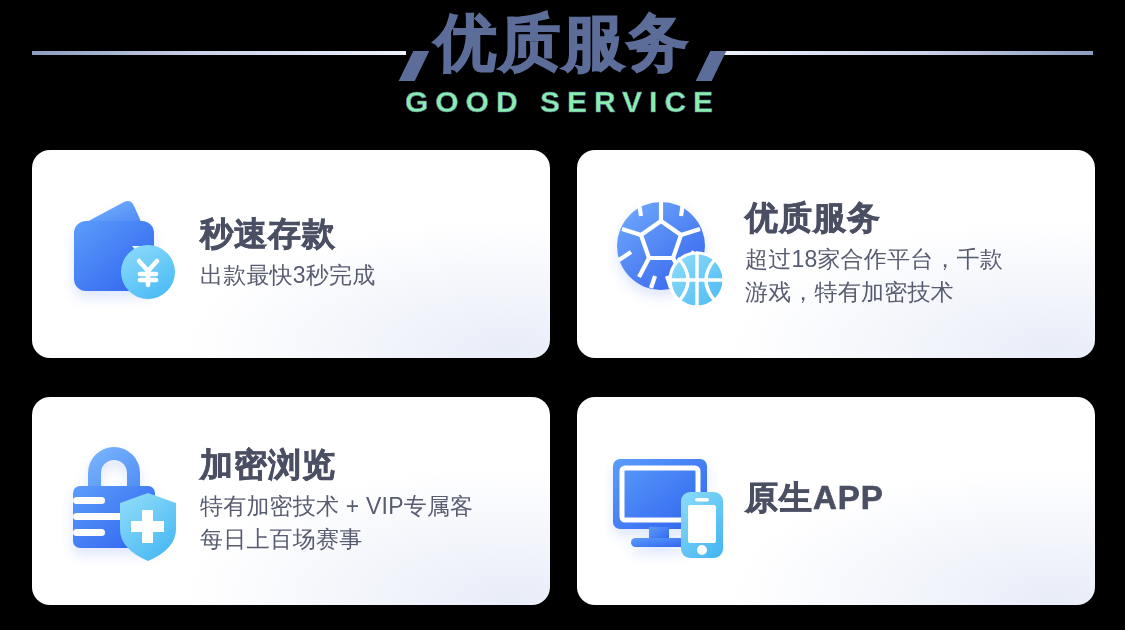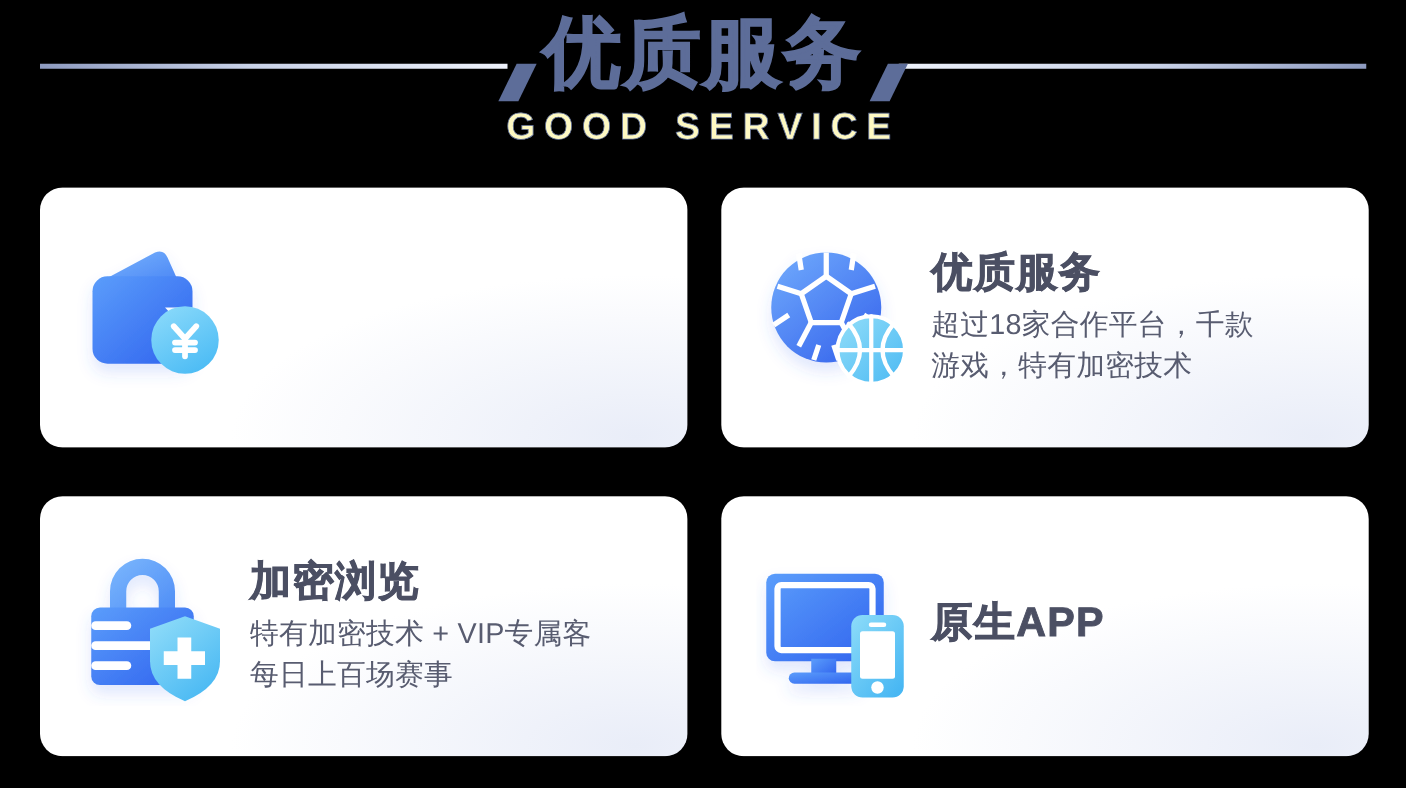--- a/index.html
+++ b/index.html
@@ -29,21 +29,21 @@
     color:#5d6d99;
     letter-spacing:2px;
     line-height:1.18;
     margin-top:6px;
     font-family:"Liberation Sans","DejaVu Sans",sans-serif;
     -webkit-text-stroke:1.6px #5d6d99;
   }
   .title-en {
     font-size:30px;
     font-weight:bold;
-    color:#fef9c3;
+    color:#86efac;
     letter-spacing:7px;
     margin-top:6px;
     font-family:"Liberation Sans","DejaVu Sans",sans-serif;
     -webkit-text-stroke:0.6px #5d6d99;
   }
 
   
   .rule {
     position:absolute;
     top:43px;
@@ -188,20 +188,26 @@
         </g>
         <circle cx="88" cy="82" r="27" fill="url(#w-coin)"></circle>
         <g stroke="#ffffff" stroke-width="4.6" stroke-linecap="round" fill="none">
           <path d="M79 71 L88 81"></path>
           <path d="M97 71 L88 81"></path>
           <path d="M88 81 L88 95"></path>
           <path d="M80 84 L96 84"></path>
           <path d="M80 90 L96 90"></path>
         </g>
       </svg>
+    </div>
+    <div class="text-wrap">
+      <div class="card-title">秒速存款</div>
+      <div class="card-sub">
+        <span>出款最快3秒完成</span>
+      </div>
     </div>
   </div>
 
   <div class="card">
     <div class="icon-wrap">
       <svg viewBox="0 0 128 128" xmlns="http://www.w3.org/2000/svg">
         <defs>
           <linearGradient id="b-soc" x1="0.1" y1="0" x2="0.9" y2="1">
             <stop offset="0%" stop-color="#6fa9fc"></stop>
               <stop offset="100%" stop-color="#3563ec"></stop>

